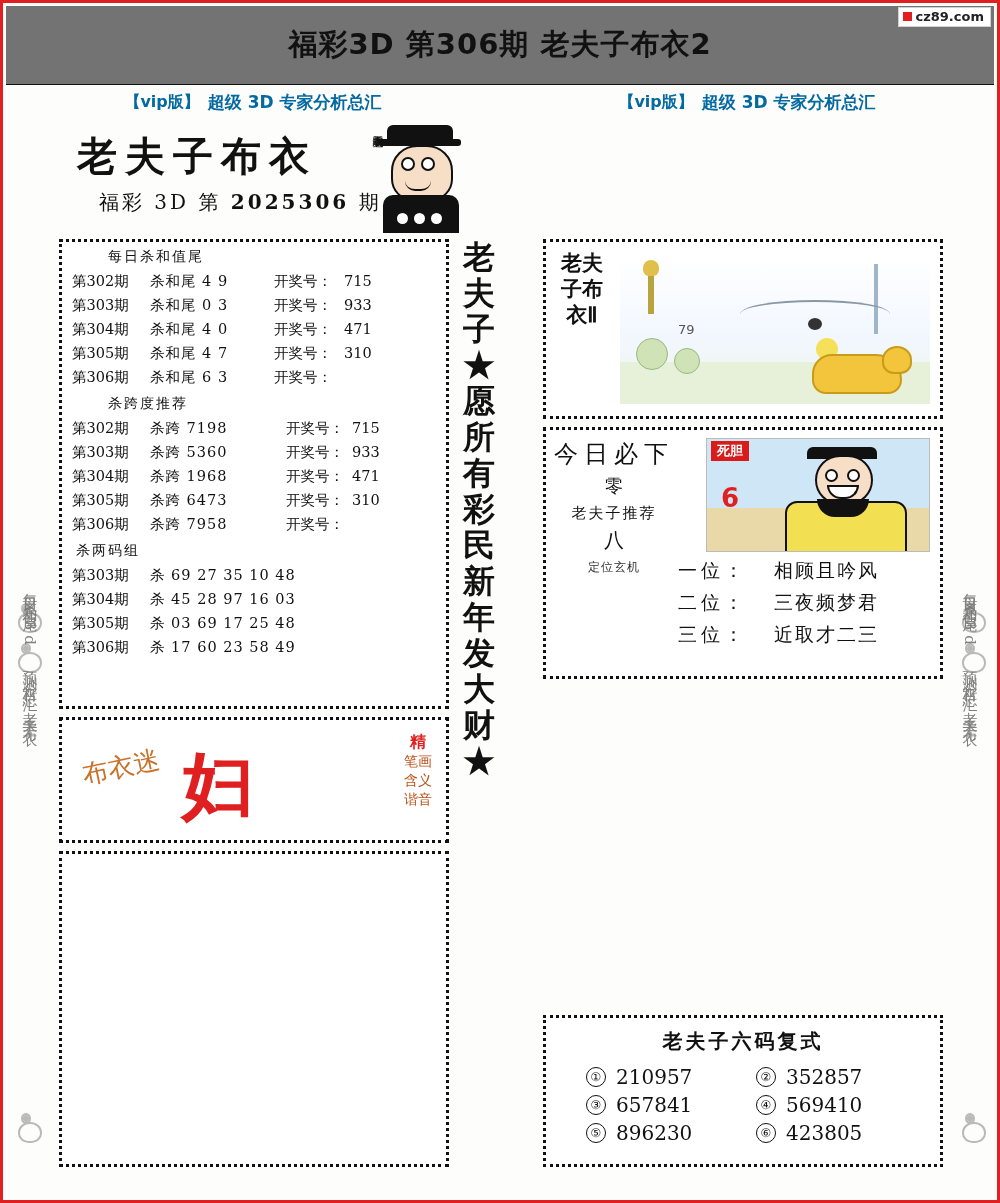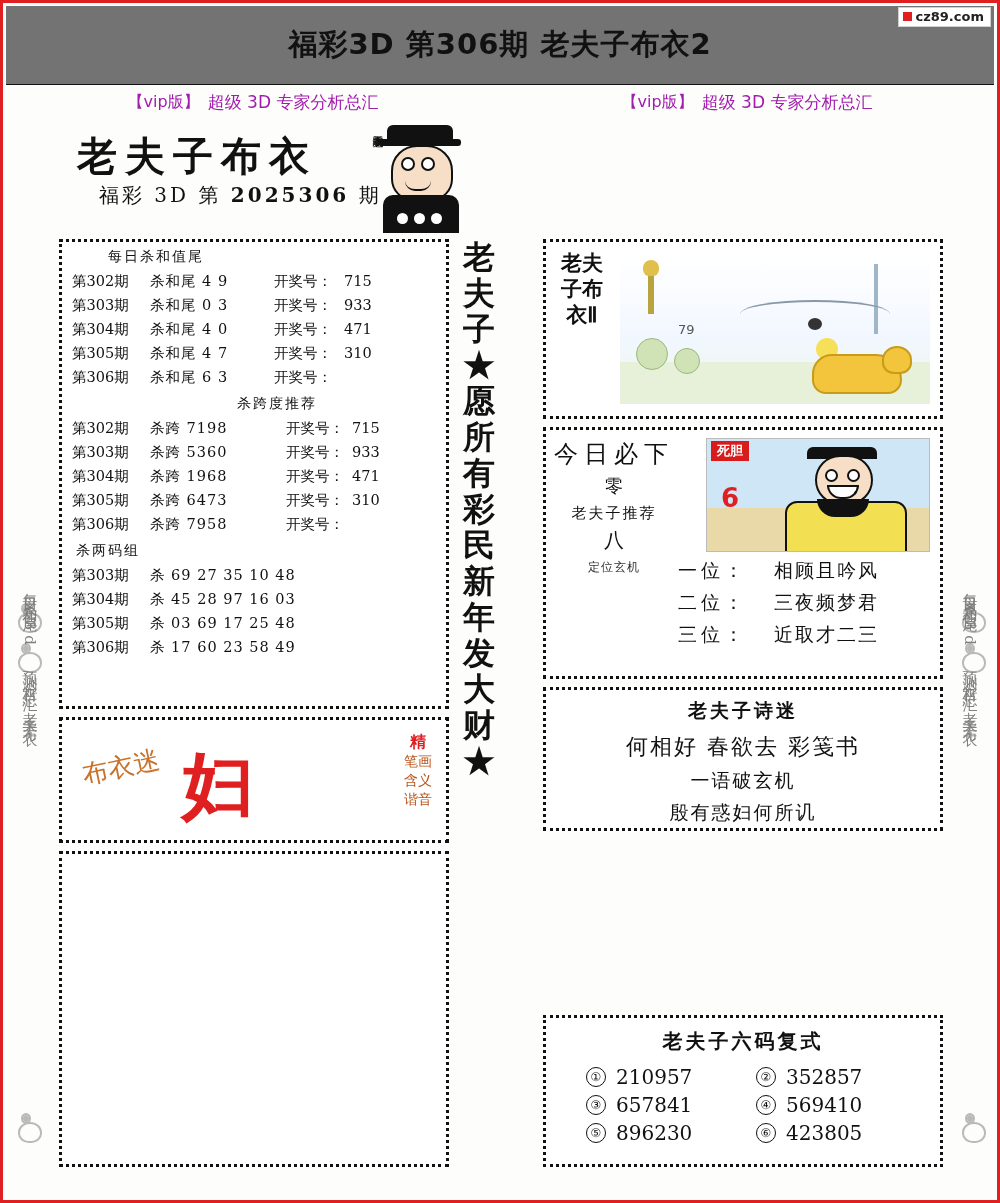--- a/index.html
+++ b/index.html
@@ -33,21 +33,21 @@
     border-bottom:1px solid #111;
     background:#737373;
   }
   .header .title{
     font-size:29px;font-weight:bold;color:#111;letter-spacing:1px;
   }
   
   .vipstrip{
     position:absolute;left:3px;right:3px;top:82px;height:34px;
     display:flex;align-items:center;justify-content:space-around;
-    font-size:17px;font-weight:normal;color:#a21caf;
+    font-size:17px;font-weight:bold;color:#0369a1;
   }
   .vipstrip .seg{display:flex;align-items:center;gap:8px;}
   .vipstrip .vip{font-size:16px;}
   
   .side{
     position:absolute;top:120px;width:42px;height:1060px;
     writing-mode:vertical-rl;
     font-size:15px;color:#6b6b6b;letter-spacing:5px;
     text-align:center;line-height:42px;
     opacity:.85;
@@ -71,21 +71,21 @@
   
   .logo-area{
     position:absolute;left:56px;top:118px;width:420px;height:112px;
   }
   .logo-title{
     position:absolute;left:18px;top:8px;
     font-size:40px;font-weight:bold;color:#111;letter-spacing:8px;
     font-family:"DejaVu Serif","Liberation Serif",serif;
   }
   .logo-sub{
-    position:absolute;left:40px;top:61px;
+    position:absolute;left:40px;top:68px;
     font-size:20px;color:#111;letter-spacing:3px;
     font-family:"DejaVu Serif","Liberation Serif",serif;
   }
   .logo-sub .issue{font-weight:bold;}
   .logo-face{
     position:absolute;right:0px;top:0px;width:110px;height:112px;
   }
   
   .face-hat{position:absolute;left:18px;top:4px;width:66px;height:16px;background:#111;border-radius:6px 6px 0 0;}
   .face-hat2{position:absolute;left:10px;top:18px;width:82px;height:7px;background:#111;border-radius:3px;}
@@ -308,21 +308,21 @@
       <span class="c3">开奖号：</span>
       <span class="c4">310</span>
     </div>
     <div class="row">
       <span class="c1">第306期</span>
       <span class="c2">杀和尾 6 3</span>
       <span class="c3">开奖号：</span>
       <span class="c4"></span>
     </div>
 
-    <div class="sec-title" style="text-align:center;">杀跨度推荐</div>
+    <div class="sec-title" style="">杀跨度推荐</div>
 
     <div class="row wide">
       <span class="c1">第302期</span>
       <span class="c2">杀跨 7198</span>
       <span class="c3">开奖号：</span>
       <span class="c4">715</span>
     </div>
     <div class="row wide">
       <span class="c1">第303期</span>
       <span class="c2">杀跨 5360</span>
@@ -426,26 +426,20 @@
         <span class="lab">二位：</span>
         <span class="val">三夜频梦君</span>
       </div>
       <div class="trow">
         <span class="lab">三位：</span>
         <span class="val">近取才二三</span>
       </div>
     </div>
   </div>
 
-  <div class="dbox" id="panel-poem">
-    <div class="poem-t">老夫子诗迷</div>
-    <div class="poem-l">何相好 春欲去 彩笺书</div>
-    <div class="poem-s">一语破玄机</div>
-    <div class="poem-s">殷有惑妇何所讥</div>
-  </div>
 
   <div class="dbox" id="panel-six">
     <div class="six-t">老夫子六码复式</div>
     <div class="six-grid">
       <div class="six-item">
         <span class="six-idx">①</span>
         <span>210957</span>
       </div>
       <div class="six-item">
         <span class="six-idx">②</span>

